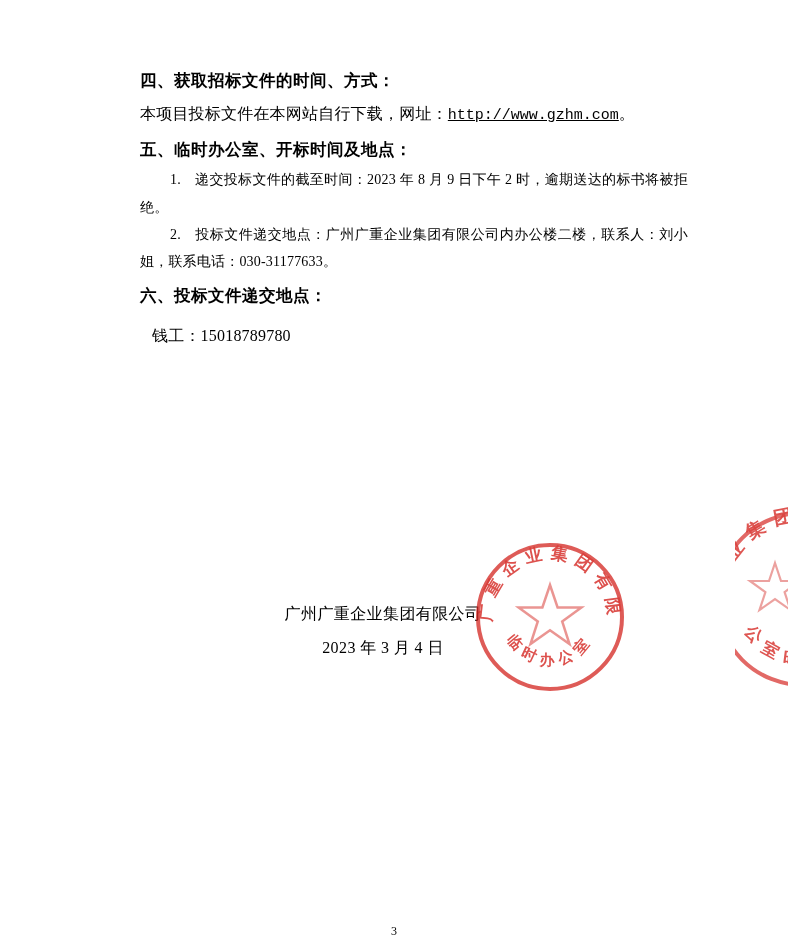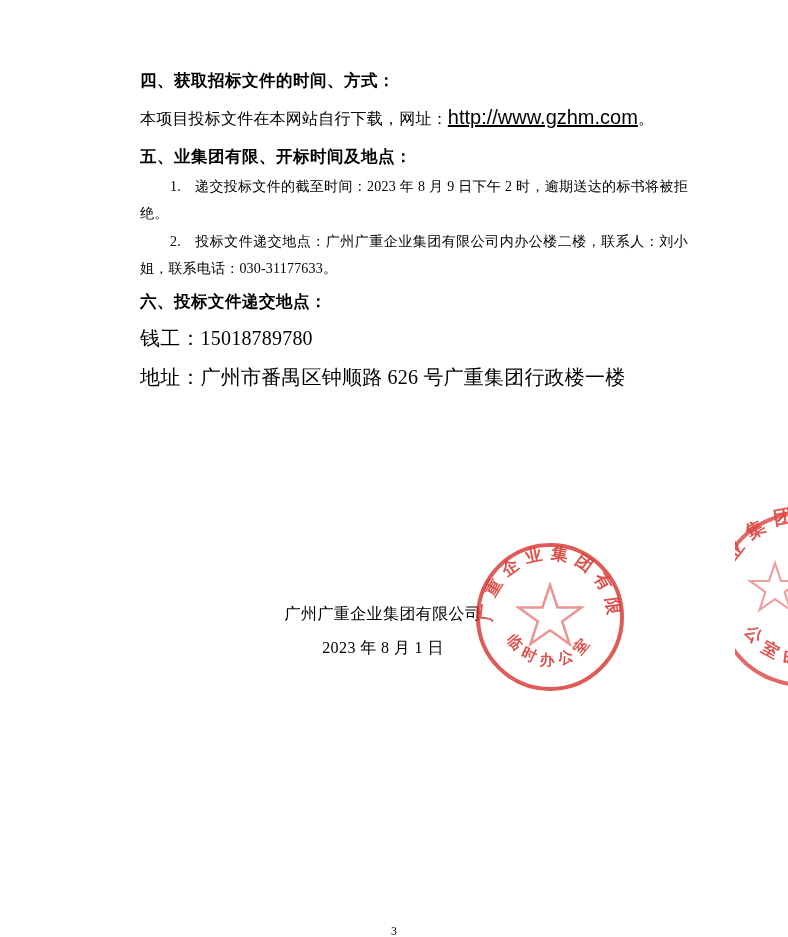--- a/index.html
+++ b/index.html
@@ -39,43 +39,43 @@
   .para {
     font-size: 16px;
     line-height: 1.95;
     margin: 0;
     text-align: justify;
     letter-spacing: 0.2px;
   }
   .gap-sm { height: 7px; }
   .link {
     text-decoration: underline;
-    font-family: Liberation Sans, sans-serif;
-    font-size: 20px;
+    font-family: Liberation Mono, monospace;
+    font-size: 15px;
     letter-spacing: 0px;
   }
   .numbered {
     font-size: 14px;
     line-height: 1.95;
     margin: 0;
     text-align: justify;
     letter-spacing: 0.2px;
     text-indent: 30px;
   }
   .num-label {
     font-family: "Liberation Serif", serif;
   }
   .num-gap {
     display: inline-block;
     width: 14px;
   }
   .contact-line {
-    font-size: 20px;
+    font-size: 16px;
     line-height: 1.95;
-    margin: 0;
+    margin: 12px;
     letter-spacing: 0.2px;
   }
   .sig-block {
     position: absolute;
     right: 100px;
     top: 585px;
     width: 300px;
     text-align: center;
     font-size: 16px;
     line-height: 2.1;
@@ -123,38 +123,37 @@
   <div class="content">
 
     <div>
       <p class="heading">四、获取招标文件的时间、方式：</p>
       <p class="para"><span>本项目投标文件在本网站自行下载，网址：</span><span class="link">http://www.gzhm.com</span><span>。</span></p>
     </div>
 
     <div class="gap-sm"></div>
 
     <div>
-      <p class="heading">五、业集团有限、开标时间及地点：</p>
+      <p class="heading">五、临时办公室、开标时间及地点：</p>
       <p class="numbered"><span class="num-label">1.</span><span class="num-gap"></span><span>递交投标文件的截至时间：2023 年 8 月 9 日下午 2 时，逾期送达的标书将被拒绝。</span></p>
       <p class="numbered"><span class="num-label">2.</span><span class="num-gap"></span><span>投标文件递交地点：广州广重企业集团有限公司内办公楼二楼，联系人：刘小姐，联系电话：030-31177633。</span></p>
     </div>
 
     <div class="gap-sm"></div>
 
     <div>
       <p class="heading">六、投标文件递交地点：</p>
       <p class="contact-line">钱工：15018789780</p>
-      <p class="contact-line">地址：广州市番禺区钟顺路 626 号广重集团行政楼一楼</p>
     </div>
 
   </div>
 
   <div class="sig-block">
     <div class="sig-line">广州广重企业集团有限公司</div>
-    <div class="sig-line">2023 年 8 月 1 日</div>
+    <div class="sig-line">2023 年 3 月 4 日</div>
   </div>
 
   <div class="stamp-main">
     <svg viewBox="0 0 160 160" width="160" height="160" aria-hidden="true">
       <defs>
         <path id="arcTop" d="M 22,80 A 58,58 0 0 1 138,80"></path>
         <path id="arcBottom" d="M 32,80 A 48,48 0 0 0 128,80"></path>
       </defs>
       <circle cx="80" cy="80" r="72" fill="none" stroke="#d4231e" stroke-width="4" opacity="0.85"></circle>
       <g fill="#d4231e" opacity="0.9" font-family="'Liberation Serif', serif" font-size="17" font-weight="bold">

